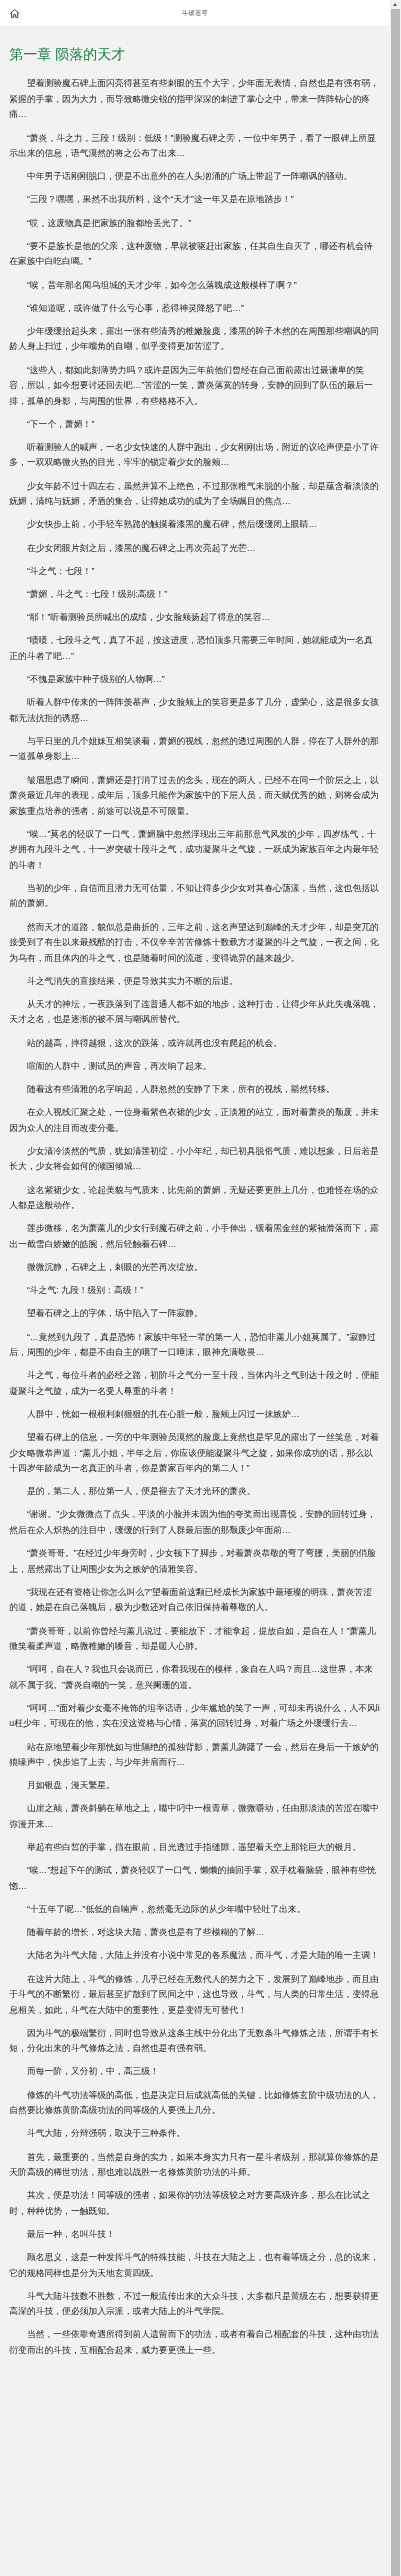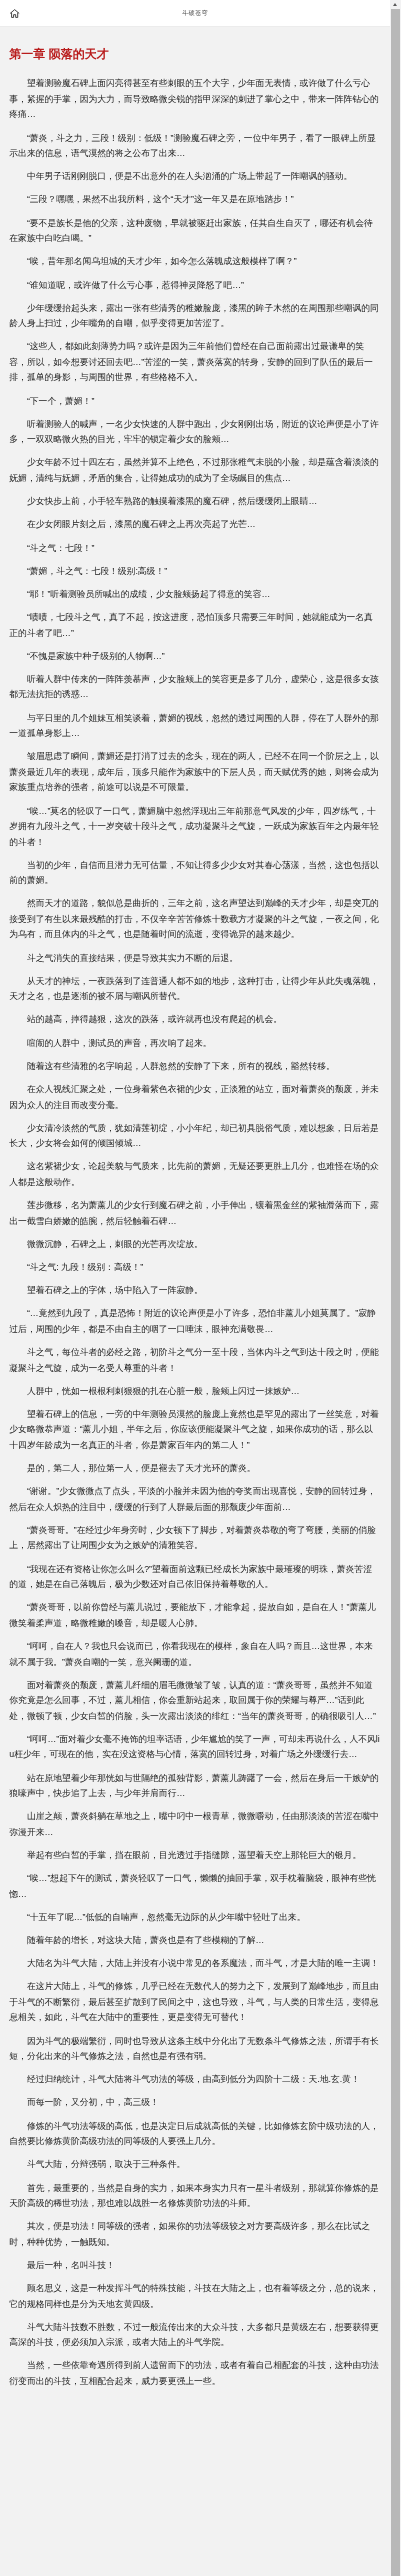--- a/index.html
+++ b/index.html
@@ -22,21 +22,21 @@
     position:absolute;left:0;top:0;width:100%;height:27px;
     display:flex;align-items:center;justify-content:center;
     font-size:6.2px;color:#4a4a4a;letter-spacing:0.3px;
   }
   
   .chapter{
     position:absolute;top:27px;left:0;width:390px;box-sizing:border-box;
     padding:0 9.3px 15.5px 9.3px;
   }
   .chapter h1{
-    font-size:12px;line-height:17.5px;font-weight:bold;color:#b91c1c;
+    font-size:14px;line-height:17.5px;font-weight:normal;color:#15803d;
     margin:18.5px 0 13.4px 0;
   }
   .chapter p{
     font-size:8.8px;line-height:15.5px;color:#1a1a1a;
     margin:0 0 7.7px 0;text-indent:2em;
     word-break:break-all;
   }
   
   .scrollbar{
     position:absolute;top:0;right:0;width:11.3px;height:3089px;
@@ -69,24 +69,25 @@
           <path d="M5.5 9.8 V20 H9.8 V14.2 H14.2 V20 H18.5 V9.8" fill="none" stroke="#222" stroke-width="1.8" stroke-linejoin="round"></path>
         </svg>
       </span>
     </button>
     <div class="header-title">斗破苍穹</div>
   </header>
 
   <main class="chapter">
     <h1>第一章 陨落的天才</h1>
     <div>
-        <p>望着测验魔石碑上面闪亮得甚至有些刺眼的五个大字，少年面无表情，或许做了什么亏心事，紧握的手掌，因为大力，而导致略微尖锐的指甲深深的刺进了掌心之中，带来一阵阵钻心的疼痛…</p>
+        <p>望着测验魔石碑上面闪亮得甚至有些刺眼的五个大字，少年面无表情，自然也是有强有弱，紧握的手掌，因为大力，而导致略微尖锐的指甲深深的刺进了掌心之中，带来一阵阵钻心的疼痛…</p>
         <p>“萧炎，斗之力，三段！级别：低级！”测验魔石碑之旁，一位中年男子，看了一眼碑上所显示出来的信息，语气漠然的将之公布了出来…</p>
         <p>中年男子话刚刚脱口，便是不出意外的在人头汹涌的广场上带起了一阵嘲讽的骚动。</p>
         <p>“三段？嘿嘿，果然不出我所料，这个“天才”这一年又是在原地踏步！”</p>
+        <p>“哎，这废物真是把家族的脸都给丢光了。”</p>
         <p>“要不是族长是他的父亲，这种废物，早就被驱赶出家族，任其自生自灭了，哪还有机会待在家族中白吃白喝。”</p>
         <p>“唉，昔年那名闻乌坦城的天才少年，如今怎么落魄成这般模样了啊？”</p>
         <p>“谁知道呢，或许做了什么亏心事，惹得神灵降怒了吧…”</p>
         <p>少年缓缓抬起头来，露出一张有些清秀的稚嫩脸庞，漆黑的眸子木然的在周围那些嘲讽的同龄人身上扫过，少年嘴角的自嘲，似乎变得更加苦涩了。</p>
         <p>“这些人，都如此刻薄势力吗？或许是因为三年前他们曾经在自己面前露出过最谦卑的笑容，所以，如今想要讨还回去吧…”苦涩的一笑，萧炎落寞的转身，安静的回到了队伍的最后一排，孤单的身影，与周围的世界，有些格格不入。</p>
         <p>“下一个，萧媚！”</p>
         <p>听着测验人的喊声，一名少女快速的人群中跑出，少女刚刚出场，附近的议论声便是小了许多，一双双略微火热的目光，牢牢的锁定着少女的脸颊…</p>
         <p>少女年龄不过十四左右，虽然并算不上绝色，不过那张稚气未脱的小脸，却是蕴含着淡淡的妩媚，清纯与妩媚，矛盾的集合，让得她成功的成为了全场瞩目的焦点…</p>
         <p>少女快步上前，小手轻车熟路的触摸着漆黑的魔石碑，然后缓缓闭上眼睛…</p>
         <p>在少女闭眼片刻之后，漆黑的魔石碑之上再次亮起了光芒…</p>
@@ -106,42 +107,41 @@
         <p>站的越高，摔得越狠，这次的跌落，或许就再也没有爬起的机会。</p>
         <p>喧闹的人群中，测试员的声音，再次响了起来。</p>
         <p>随着这有些清雅的名字响起，人群忽然的安静了下来，所有的视线，豁然转移。</p>
         <p>在众人视线汇聚之处，一位身着紫色衣裙的少女，正淡雅的站立，面对着萧炎的颓废，并未因为众人的注目而改变分毫。</p>
         <p>少女清冷淡然的气质，犹如清莲初绽，小小年纪，却已初具脱俗气质，难以想象，日后若是长大，少女将会如何的倾国倾城…</p>
         <p>这名紫裙少女，论起美貌与气质来，比先前的萧媚，无疑还要更胜上几分，也难怪在场的众人都是这般动作。</p>
         <p>莲步微移，名为萧薰儿的少女行到魔石碑之前，小手伸出，镶着黑金丝的紫袖滑落而下，露出一截雪白娇嫩的皓腕，然后轻触着石碑…</p>
         <p>微微沉静，石碑之上，刺眼的光芒再次绽放。</p>
         <p>“斗之气: 九段！级别：高级！”</p>
         <p>望着石碑之上的字体，场中陷入了一阵寂静。</p>
-        <p>“…竟然到九段了，真是恐怖！附近的议论声便是小了许多，恐怕非薰儿小姐莫属了。”寂静过后，周围的少年，都是不由自主的咽了一口唾沫，眼神充满敬畏…</p>
+        <p>“…竟然到九段了，真是恐怖！家族中年轻一辈的第一人，恐怕非薰儿小姐莫属了。”寂静过后，周围的少年，都是不由自主的咽了一口唾沫，眼神充满敬畏…</p>
         <p>斗之气，每位斗者的必经之路，初阶斗之气分一至十段，当体内斗之气到达十段之时，便能凝聚斗之气旋，成为一名受人尊重的斗者！</p>
         <p>人群中，恍如一根根利刺狠狠的扎在心脏一般，脸颊上闪过一抹嫉妒…</p>
         <p>望着石碑上的信息，一旁的中年测验员漠然的脸庞上竟然也是罕见的露出了一丝笑意，对着少女略微恭声道：“薰儿小姐，半年之后，你应该便能凝聚斗气之旋，如果你成功的话，那么以十四岁年龄成为一名真正的斗者，你是萧家百年内的第二人！”</p>
         <p>是的，第二人，那位第一人，便是褪去了天才光环的萧炎。</p>
         <p>“谢谢。”少女微微点了点头，平淡的小脸并未因为他的夸奖而出现喜悦，安静的回转过身，然后在众人炽热的注目中，缓缓的行到了人群最后面的那颓废少年面前…</p>
         <p>“萧炎哥哥。”在经过少年身旁时，少女顿下了脚步，对着萧炎恭敬的弯了弯腰，美丽的俏脸上，居然露出了让周围少女为之嫉妒的清雅笑容。</p>
         <p>“我现在还有资格让你怎么叫么?”望着面前这颗已经成长为家族中最璀璨的明珠，萧炎苦涩的道，她是在自己落魄后，极为少数还对自己依旧保持着尊敬的人。</p>
         <p>“萧炎哥哥，以前你曾经与薰儿说过，要能放下，才能拿起，提放自如，是自在人！”萧薰儿微笑着柔声道，略微稚嫩的嗓音，却是暖人心肺。</p>
         <p>“呵呵，自在人？我也只会说而已，你看我现在的模样，象自在人吗？而且…这世界，本来就不属于我。”萧炎自嘲的一笑，意兴阑珊的道。</p>
-        <p>面对着萧炎的颓废，萧薰儿纤细的眉毛微微皱了皱，认真的道：“萧炎哥哥，虽然并不知道你究竟是怎么回事，不过，薰儿相信，你会重新站起来，取回属于你的荣耀与尊严…”话到此处，微顿了顿，少女白皙的俏脸，头一次露出淡淡的绯红：“当年的萧炎哥哥，的确很吸引人…”</p>
         <p>“呵呵…”面对着少女毫不掩饰的坦率话语，少年尴尬的笑了一声，可却未再说什么，人不风liu枉少年，可现在的他，实在没这资格与心情，落寞的回转过身，对着广场之外缓缓行去…</p>
         <p>站在原地望着少年那恍如与世隔绝的孤独背影，萧薰儿踌躇了一会，然后在身后一干嫉妒的狼嚎声中，快步追了上去，与少年并肩而行…</p>
+        <p>月如银盘，漫天繁星。</p>
         <p>山崖之颠，萧炎斜躺在草地之上，嘴中叼中一根青草，微微嚼动，任由那淡淡的苦涩在嘴中弥漫开来…</p>
         <p>举起有些白皙的手掌，挡在眼前，目光透过手指缝隙，遥望着天空上那轮巨大的银月。</p>
         <p>“唉…”想起下午的测试，萧炎轻叹了一口气，懒懒的抽回手掌，双手枕着脑袋，眼神有些恍惚…</p>
         <p>“十五年了呢…”低低的自喃声，忽然毫无边际的从少年嘴中轻吐了出来。</p>
         <p>随着年龄的增长，对这块大陆，萧炎也是有了些模糊的了解…</p>
         <p>大陆名为斗气大陆，大陆上并没有小说中常见的各系魔法，而斗气，才是大陆的唯一主调！</p>
         <p>在这片大陆上，斗气的修炼，几乎已经在无数代人的努力之下，发展到了巅峰地步，而且由于斗气的不断繁衍，最后甚至扩散到了民间之中，这也导致，斗气，与人类的日常生活，变得息息相关，如此，斗气在大陆中的重要性，更是变得无可替代！</p>
         <p>因为斗气的极端繁衍，同时也导致从这条主线中分化出了无数条斗气修炼之法，所谓手有长短，分化出来的斗气修炼之法，自然也是有强有弱。</p>
-        <p>经过归纳统计，斗气大陆将斗气功法的等级，由高到低分为四阶十二级：天.地.玄.黄！</p>
         <p>而每一阶，又分初，中，高三级！</p>
         <p>修炼的斗气功法等级的高低，也是决定日后成就高低的关键，比如修炼玄阶中级功法的人，自然要比修炼黄阶高级功法的同等级的人要强上几分。</p>
         <p>斗气大陆，分辩强弱，取决于三种条件。</p>
         <p>首先，最重要的，当然是自身的实力，如果本身实力只有一星斗者级别，那就算你修炼的是天阶高级的稀世功法，那也难以战胜一名修炼黄阶功法的斗师。</p>
         <p>其次，便是功法！同等级的强者，如果你的功法等级较之对方要高级许多，那么在比试之时，种种优势，一触既知。</p>
         <p>最后一种，名叫斗技！</p>
         <p>顾名思义，这是一种发挥斗气的特殊技能，斗技在大陆之上，也有着等级之分，总的说来，它的规格同样也是分为天地玄黄四级。</p>
         <p>斗气大陆斗技数不胜数，不过一般流传出来的大众斗技，大多都只是黄级左右，想要获得更高深的斗技，便必须加入宗派，或者大陆上的斗气学院。</p>
         <p>当然，一些依靠奇遇所得到前人遗留而下的功法，或者有着自己相配套的斗技，这种由功法衍变而出的斗技，互相配合起来，威力要更强上一些。</p>
       </div>

